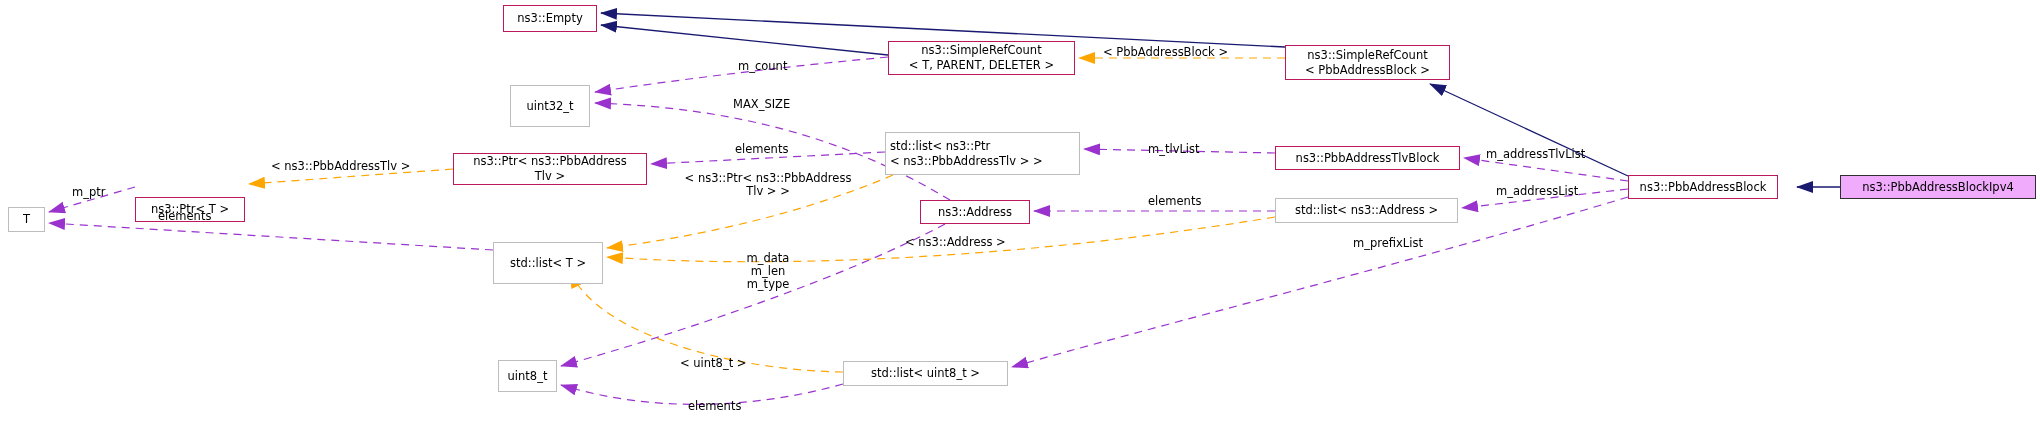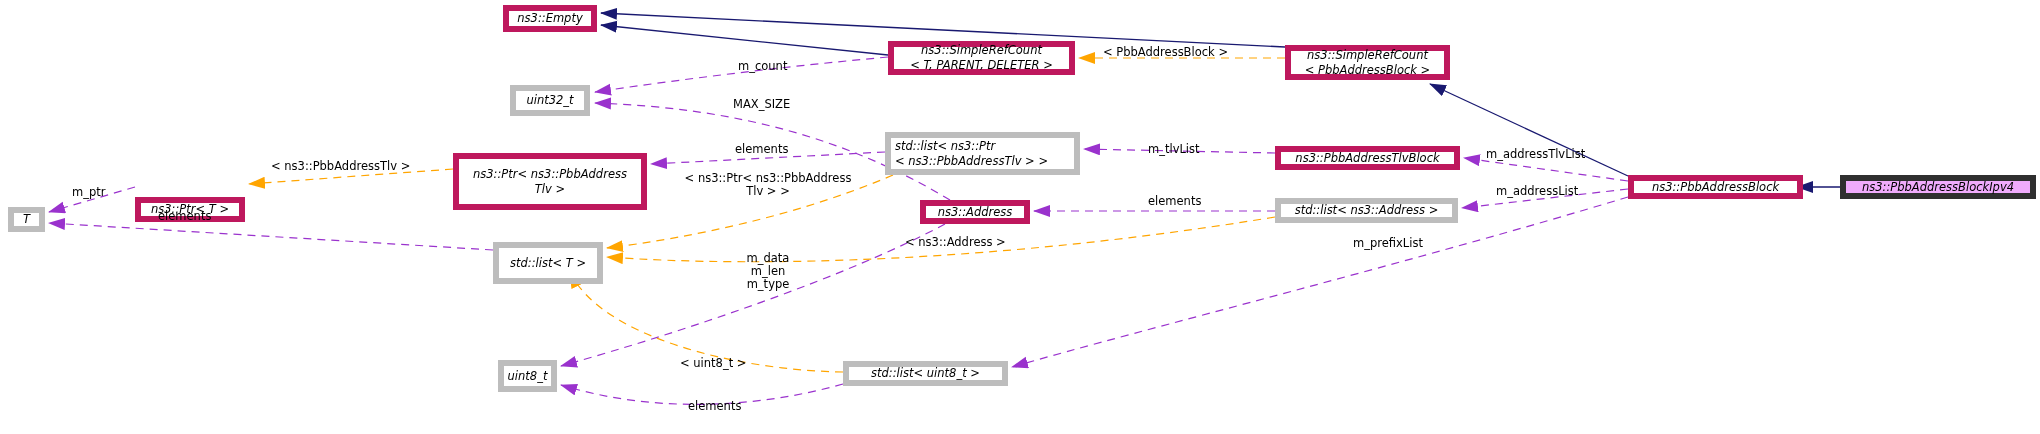--- a/index.html
+++ b/index.html
@@ -9,28 +9,27 @@
     background:#ffffff;
     font-family:"DejaVu Sans","Liberation Sans",sans-serif;
     font-size:11.5px;
     color:#000;
     overflow:hidden;
   }
   #edges{position:absolute;left:0;top:0;width:2040px;height:434px;}
   .node{
     position:absolute;
     background:#ffffff;
-    border:6px solid #be185d;
+    border:1px solid #be185d;
     display:flex;align-items:center;justify-content:center;
     text-align:center;
     white-space:pre-line;
     line-height:1.3;
     box-sizing:border-box;
     padding:1px 4px;
-    font-style:italic;
   }
   .node.gray-border{border-color:#bdbdbd;}
   .node.target{background:#f0abfc;border-color:#2f2f2f;}
   .node.left-align{justify-content:flex-start;text-align:left;}
   .edge-label{
     position:absolute;
     white-space:pre-line;
     line-height:1.15;
     text-align:center;
     pointer-events:none;
@@ -80,34 +79,34 @@
   </svg>
 
   <div class="node" style="left:503px;top:5px;width:94px;height:27px;">ns3::Empty</div>
 
   <div class="node" style="left:888px;top:41px;width:187px;height:34px;">ns3::SimpleRefCount
 &lt; T, PARENT, DELETER &gt;</div>
 
   <div class="node" style="left:1285px;top:45px;width:165px;height:35px;">ns3::SimpleRefCount
 &lt; PbbAddressBlock &gt;</div>
 
-  <div class="node gray-border" style="left:510px;top:85px;width:80px;height:31px;">uint32_t</div>
+  <div class="node gray-border" style="left:510px;top:85px;width:80px;height:42px;">uint32_t</div>
 
   <div class="node gray-border left-align" style="left:885px;top:132px;width:195px;height:43px;">std::list&lt; ns3::Ptr
 &lt; ns3::PbbAddressTlv &gt; &gt;</div>
 
   <div class="node" style="left:1275px;top:146px;width:185px;height:24px;">ns3::PbbAddressTlvBlock</div>
 
-  <div class="node" style="left:1628px;top:175px;width:175px;height:24px;">ns3::PbbAddressBlock</div>
+  <div class="node" style="left:1628px;top:175px;width:150px;height:24px;">ns3::PbbAddressBlock</div>
 
   <div class="node target" style="left:1840px;top:175px;width:196px;height:24px;">ns3::PbbAddressBlockIpv4</div>
 
   <div class="node" style="left:135px;top:173px;width:110px;height:25px;margin-top:24px;">ns3::Ptr&lt; T &gt;</div>
 
-  <div class="node" style="left:453px;top:153px;width:194px;height:57px;">ns3::Ptr&lt; ns3::PbbAddress
+  <div class="node" style="left:453px;top:153px;width:194px;height:32px;">ns3::Ptr&lt; ns3::PbbAddress
 Tlv &gt;</div>
 
   <div class="node gray-border" style="left:8px;top:207px;width:37px;height:25px;">T</div>
 
   <div class="node gray-border" style="left:493px;top:242px;width:110px;height:42px;">std::list&lt; T &gt;</div>
 
   <div class="node" style="left:920px;top:200px;width:110px;height:24px;">ns3::Address</div>
 
   <div class="node gray-border" style="left:1275px;top:198px;width:183px;height:25px;">std::list&lt; ns3::Address &gt;</div>
 

